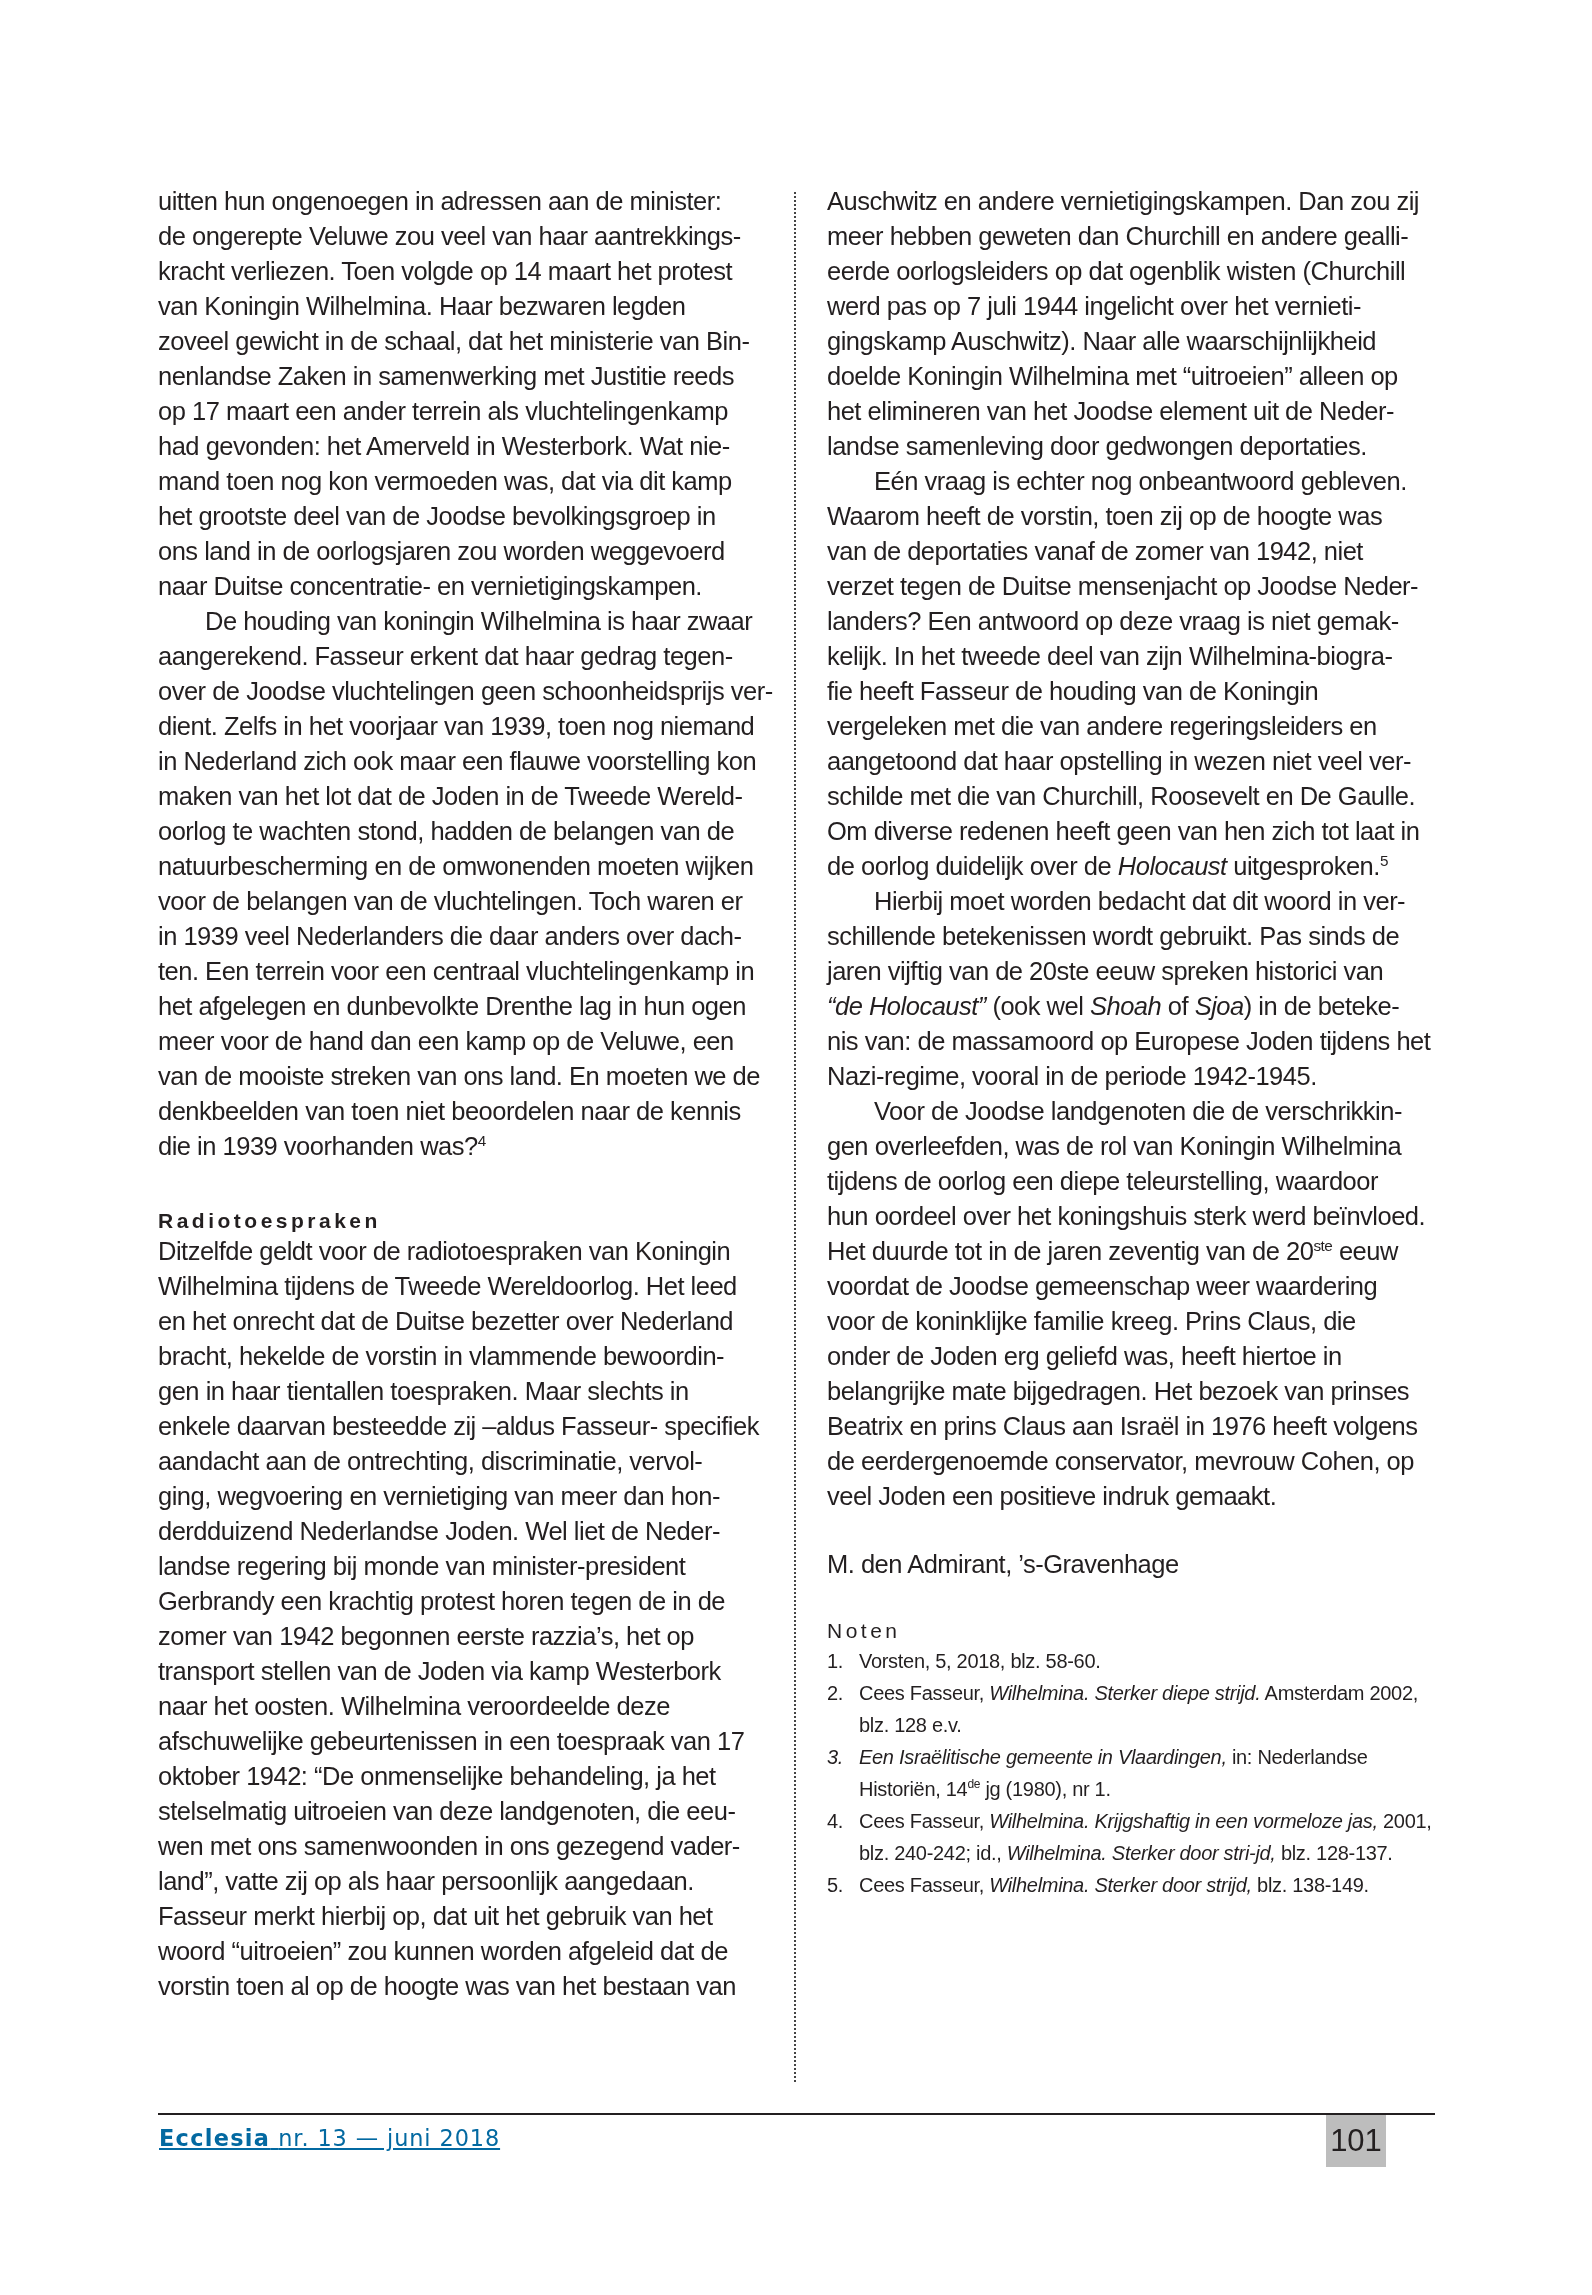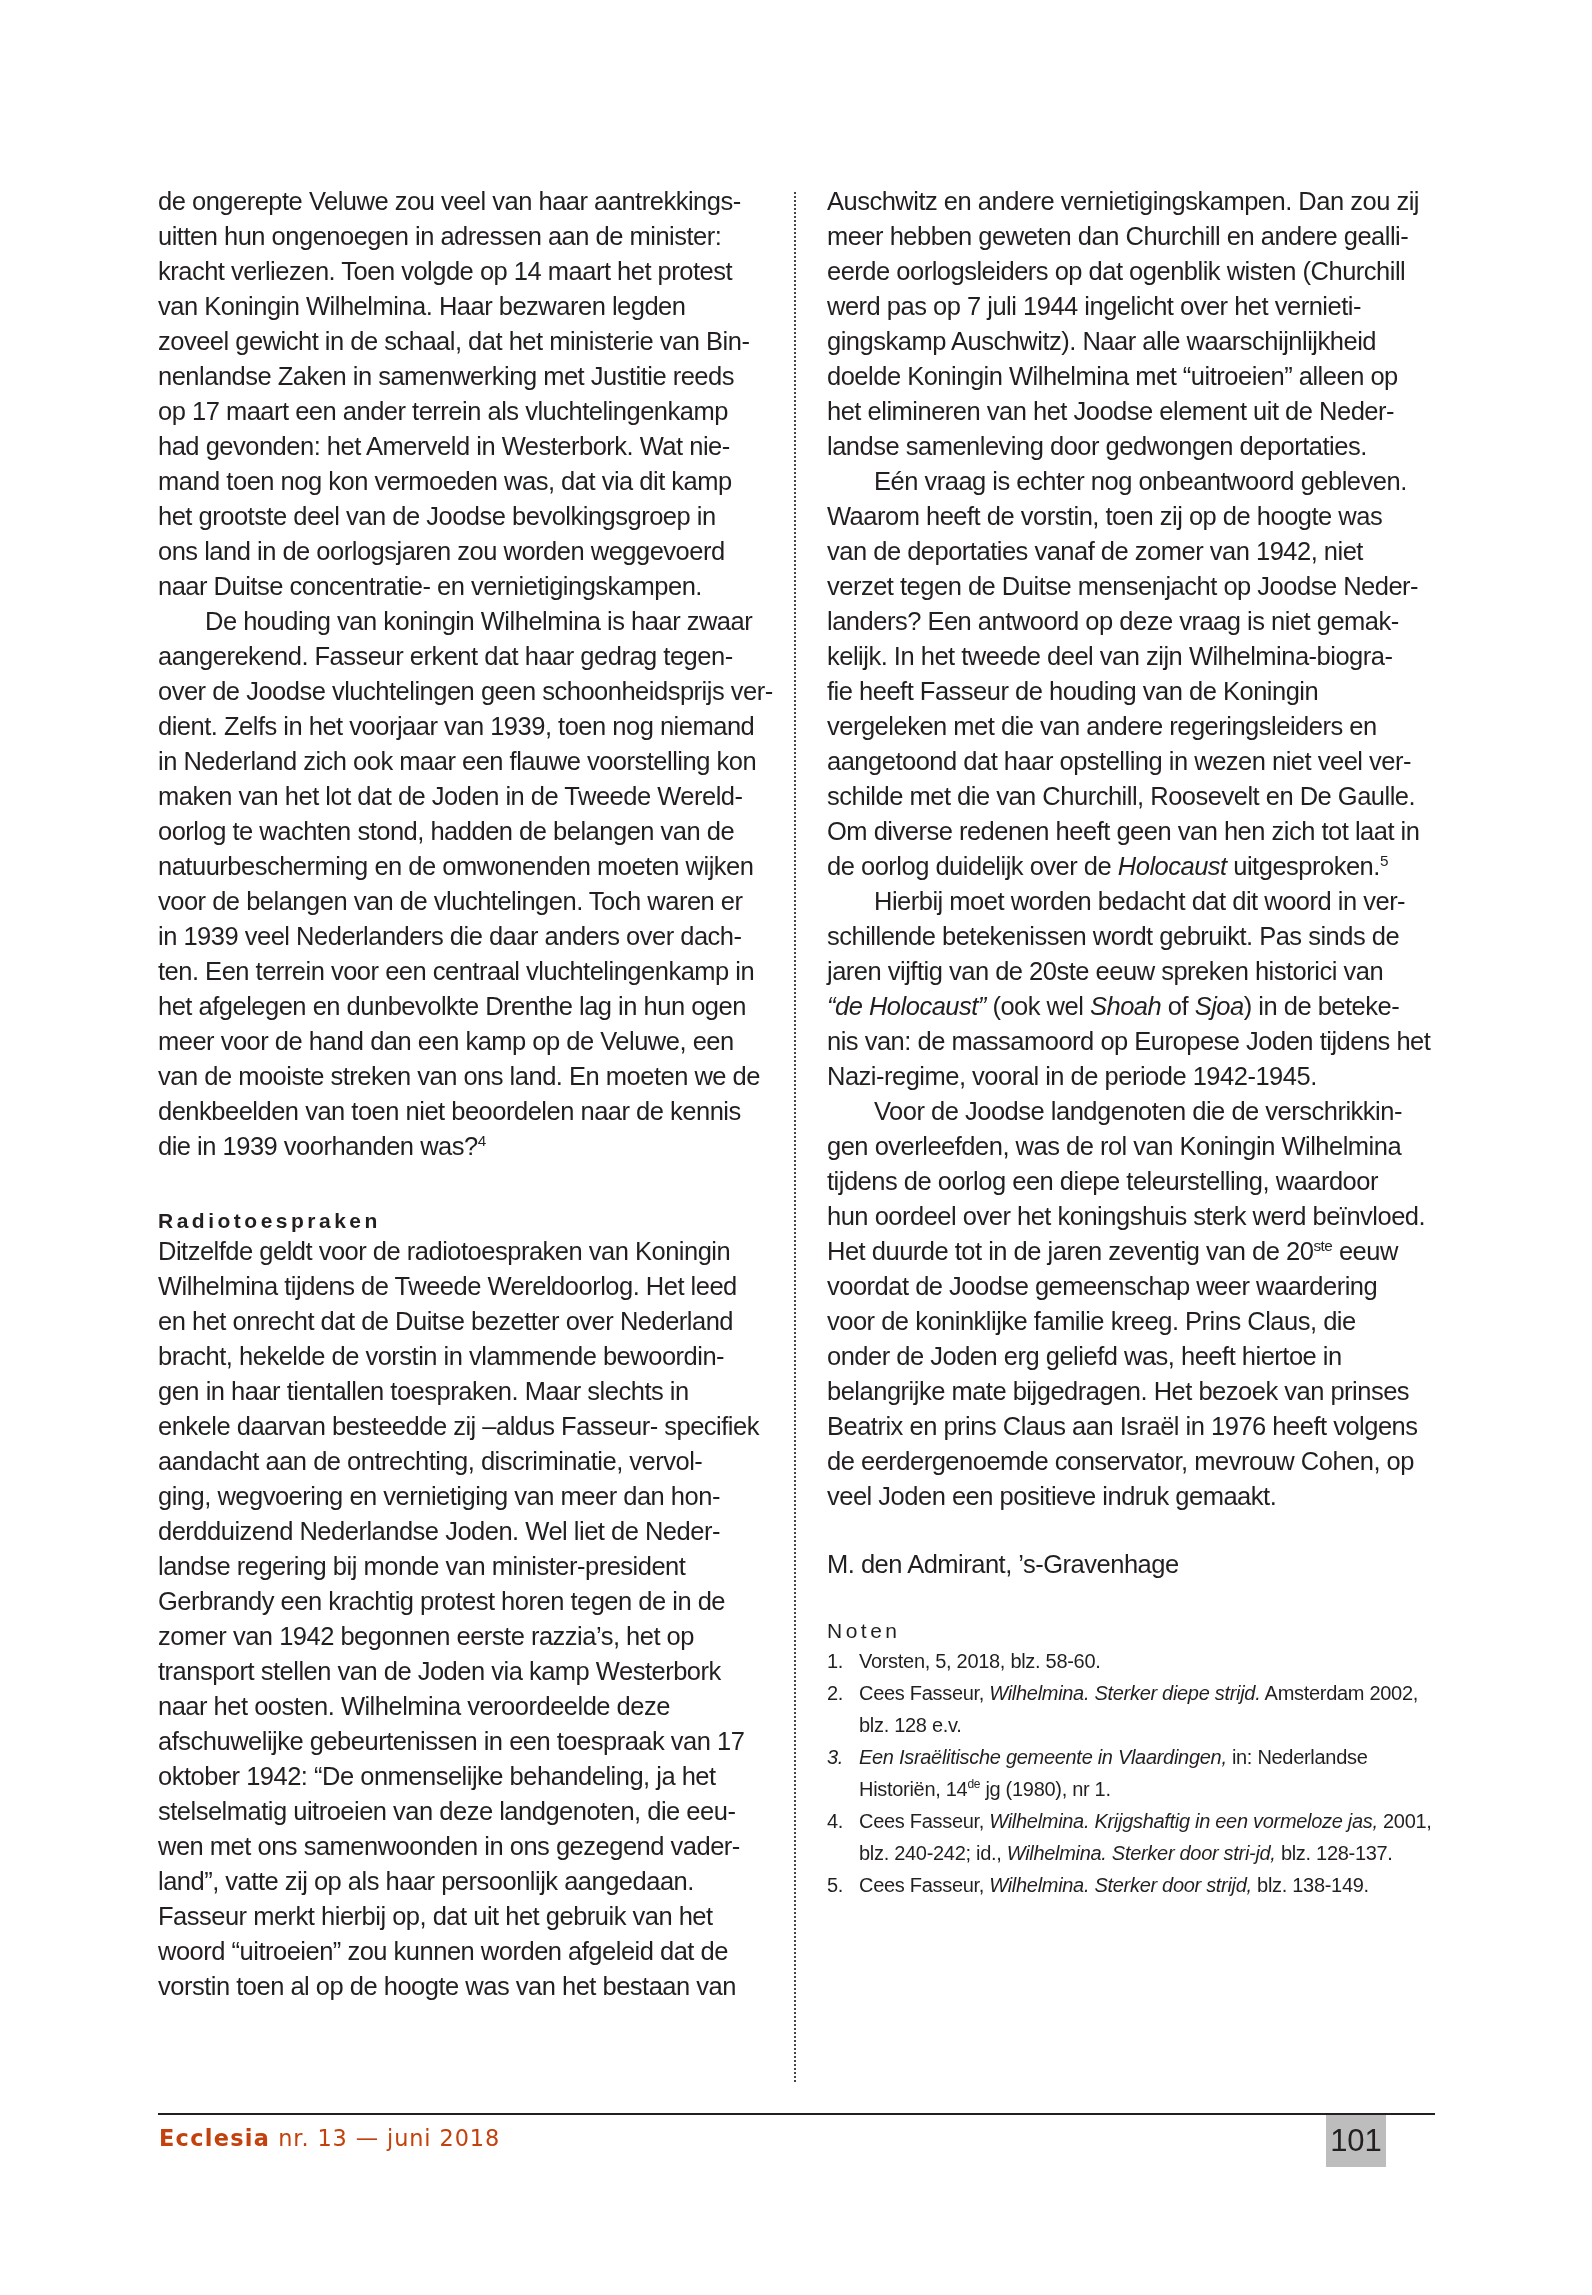--- a/index.html
+++ b/index.html
@@ -12,36 +12,36 @@
   #col-left { left:158px; width:595px; }
   #col-right { left:827px; width:608px; }
   .heading { font-weight:bold; letter-spacing:3.5px; font-size:21px; line-height:26px; margin-top:35px !important; padding-top:8.6px; }
   .divider { position:absolute; left:794px; top:192px; height:1890px; width:0; border-left:2.6px dotted #444; }
   .signature { text-align:right; margin-top:33px !important; margin-bottom:35px !important; padding-right:4.3px; }
   .notes-heading { font-weight:normal; letter-spacing:3.5px; font-size:21px; line-height:28px; margin-top:3.5px !important; }
   .notes { font-size:20px; line-height:32px; letter-spacing:-0.3px; margin:0; padding:0; list-style:none; }
   .notes li { position:relative; padding-left:32px; }
   .notes .num { position:absolute; left:0; top:0; }
   .hrule { position:absolute; left:158px; top:2113px; width:1277px; height:1.7px; background:#231f20; }
-  .footer-left { position:absolute; left:159px; top:2125px; font-family:"DejaVu Sans", sans-serif; font-size:22.4px; color:#c2410c; letter-spacing:0.9px; }
+  .footer-left { position:absolute; left:159px; top:2125px; font-family:"DejaVu Sans", sans-serif; font-size:22.4px; color:#0369a1; letter-spacing:0.9px;text-decoration:underline; }
   .footer-left b { letter-spacing:1.3px; }
   .pagenum { position:absolute; left:1326px; top:2115px; width:60px; height:52px; background:#bdbdbd;
              font-size:31px; line-height:52px; text-align:center; color:#231f20; }
   sup { font-size:60%; line-height:0; vertical-align:super; }
   i { font-style:italic; }
 </style>
 </head>
 <body>
 
 <div id="page">
 
   <div id="col-left" class="col">
     <p>
+        <span class="line">uitten hun ongenoegen in adressen aan de minister:</span>
         <span class="line">de ongerepte Veluwe zou veel van haar aantrekkings-</span>
-        <span class="line">uitten hun ongenoegen in adressen aan de minister:</span>
         <span class="line">kracht verliezen. Toen volgde op 14 maart het protest</span>
         <span class="line">van Koningin Wilhelmina. Haar bezwaren legden</span>
         <span class="line">zoveel gewicht in de schaal, dat het ministerie van Bin-</span>
         <span class="line">nenlandse Zaken in samenwerking met Justitie reeds</span>
         <span class="line">op 17 maart een ander terrein als vluchtelingenkamp</span>
         <span class="line">had gevonden: het Amerveld in Westerbork. Wat nie-</span>
         <span class="line">mand toen nog kon vermoeden was, dat via dit kamp</span>
         <span class="line">het grootste deel van de Joodse bevolkingsgroep in</span>
         <span class="line">ons land in de oorlogsjaren zou worden weggevoerd</span>
         <span class="line">naar Duitse concentratie- en vernietigingskampen.</span>

